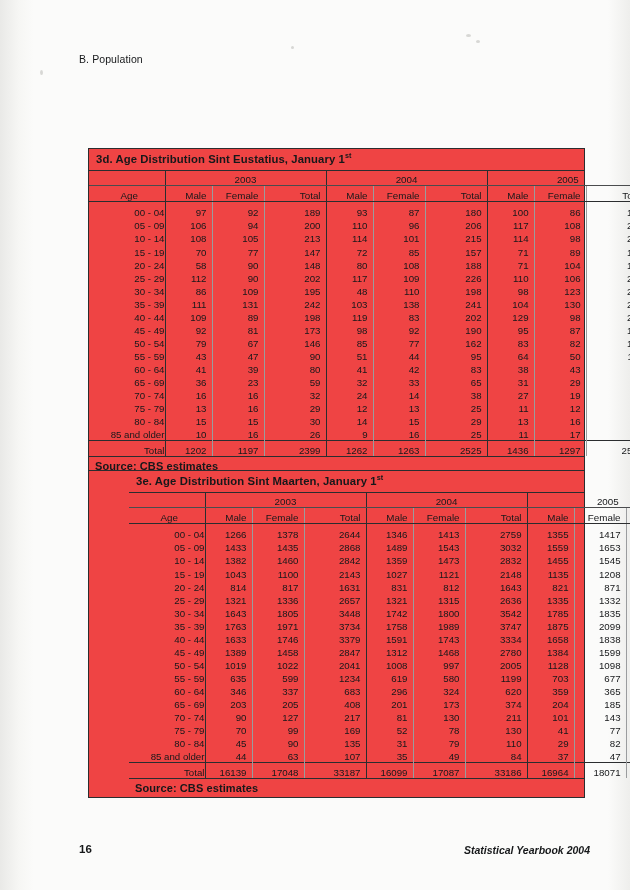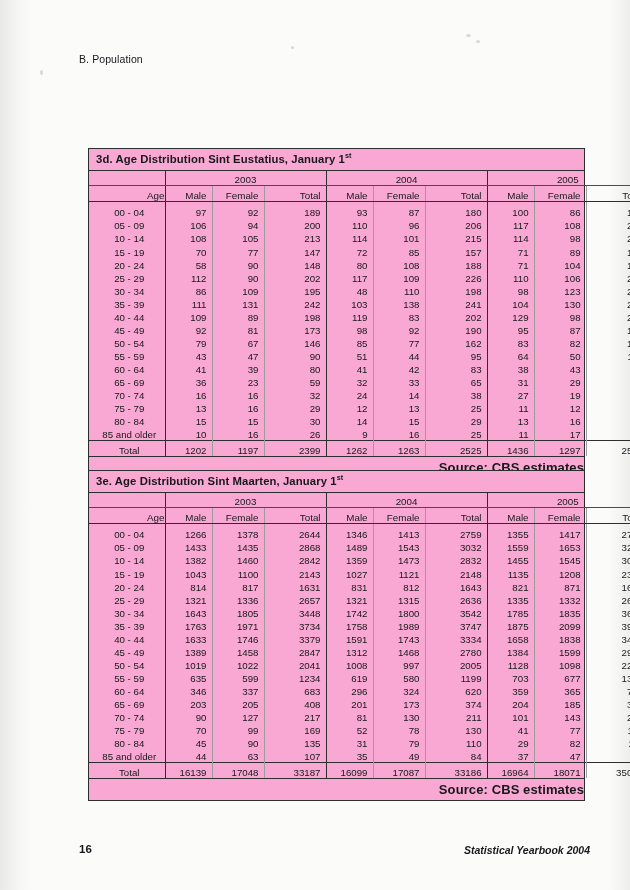--- a/index.html
+++ b/index.html
@@ -51,26 +51,26 @@
     background: #b9b9b6;
     border-radius: 50%;
     opacity: .55;
   }
 
   
   .tblock {
     position: absolute;
     left: 88px;
     width: 497px;
-    background: #f9a8d4;
+    background: #ef4444;
     border: 1px solid #2b2d2f;
     box-sizing: border-box;
   }
   .tblock.first { top: 148px; }
-  .tblock.second { top: 470px; }
+  .tblock.second { top: 470px; padding-left: 40px; }
 
   .tbl-title {
     font-size: 11.3px;
     font-weight: bold;
     padding: 4px 0 4px 7px;
     border-bottom: 1px solid #2b2d2f;
     letter-spacing: .1px;
     line-height: 1.18;
   }
   .tbl-title sup {
@@ -105,51 +105,50 @@
   .vthin { border-left: 1px solid #9a9c9e; }
 
   
   .sub-row th {
     height: 15px;
     font-weight: bold;
     font-size: 9.8px;
     border-bottom: 1px solid #2b2d2f;
     padding-bottom: 1px;
   }
-  .sub-row th.agehdr { text-align: right; padding-left: 5px; }
+  .sub-row th.agehdr { text-align: center; padding-left: 5px; }
   .sub-row th.num { text-align: right; padding-right: 5px; }
 
   tbody td {
     height: 13.05px;
     font-size: 9.7px;
   }
   tbody td.age {
-    text-align: center;
+    text-align: right;
     padding-left: 5px;
     white-space: nowrap;
   }
   tbody td.num {
     text-align: right;
     padding-right: 5px;
   }
   tr.first-data td { padding-top: 3px; }
 
   tr.total-row td {
     border-top: 1px solid #2b2d2f;
     padding-top: 1px;
     height: 14px;
   }
 
   .src {
     border-top: 1px solid #2b2d2f;
-    font-size: 13px;
+    font-size: 11px;
     font-weight: bold;
     padding: 3px 0 3px 6px;
     letter-spacing: .1px;
-    text-align: right;
   }
 
   
   .pg-num {
     position: absolute;
     left: 79px;
     top: 843px;
     font-size: 11.5px;
     font-weight: bold;
   }

